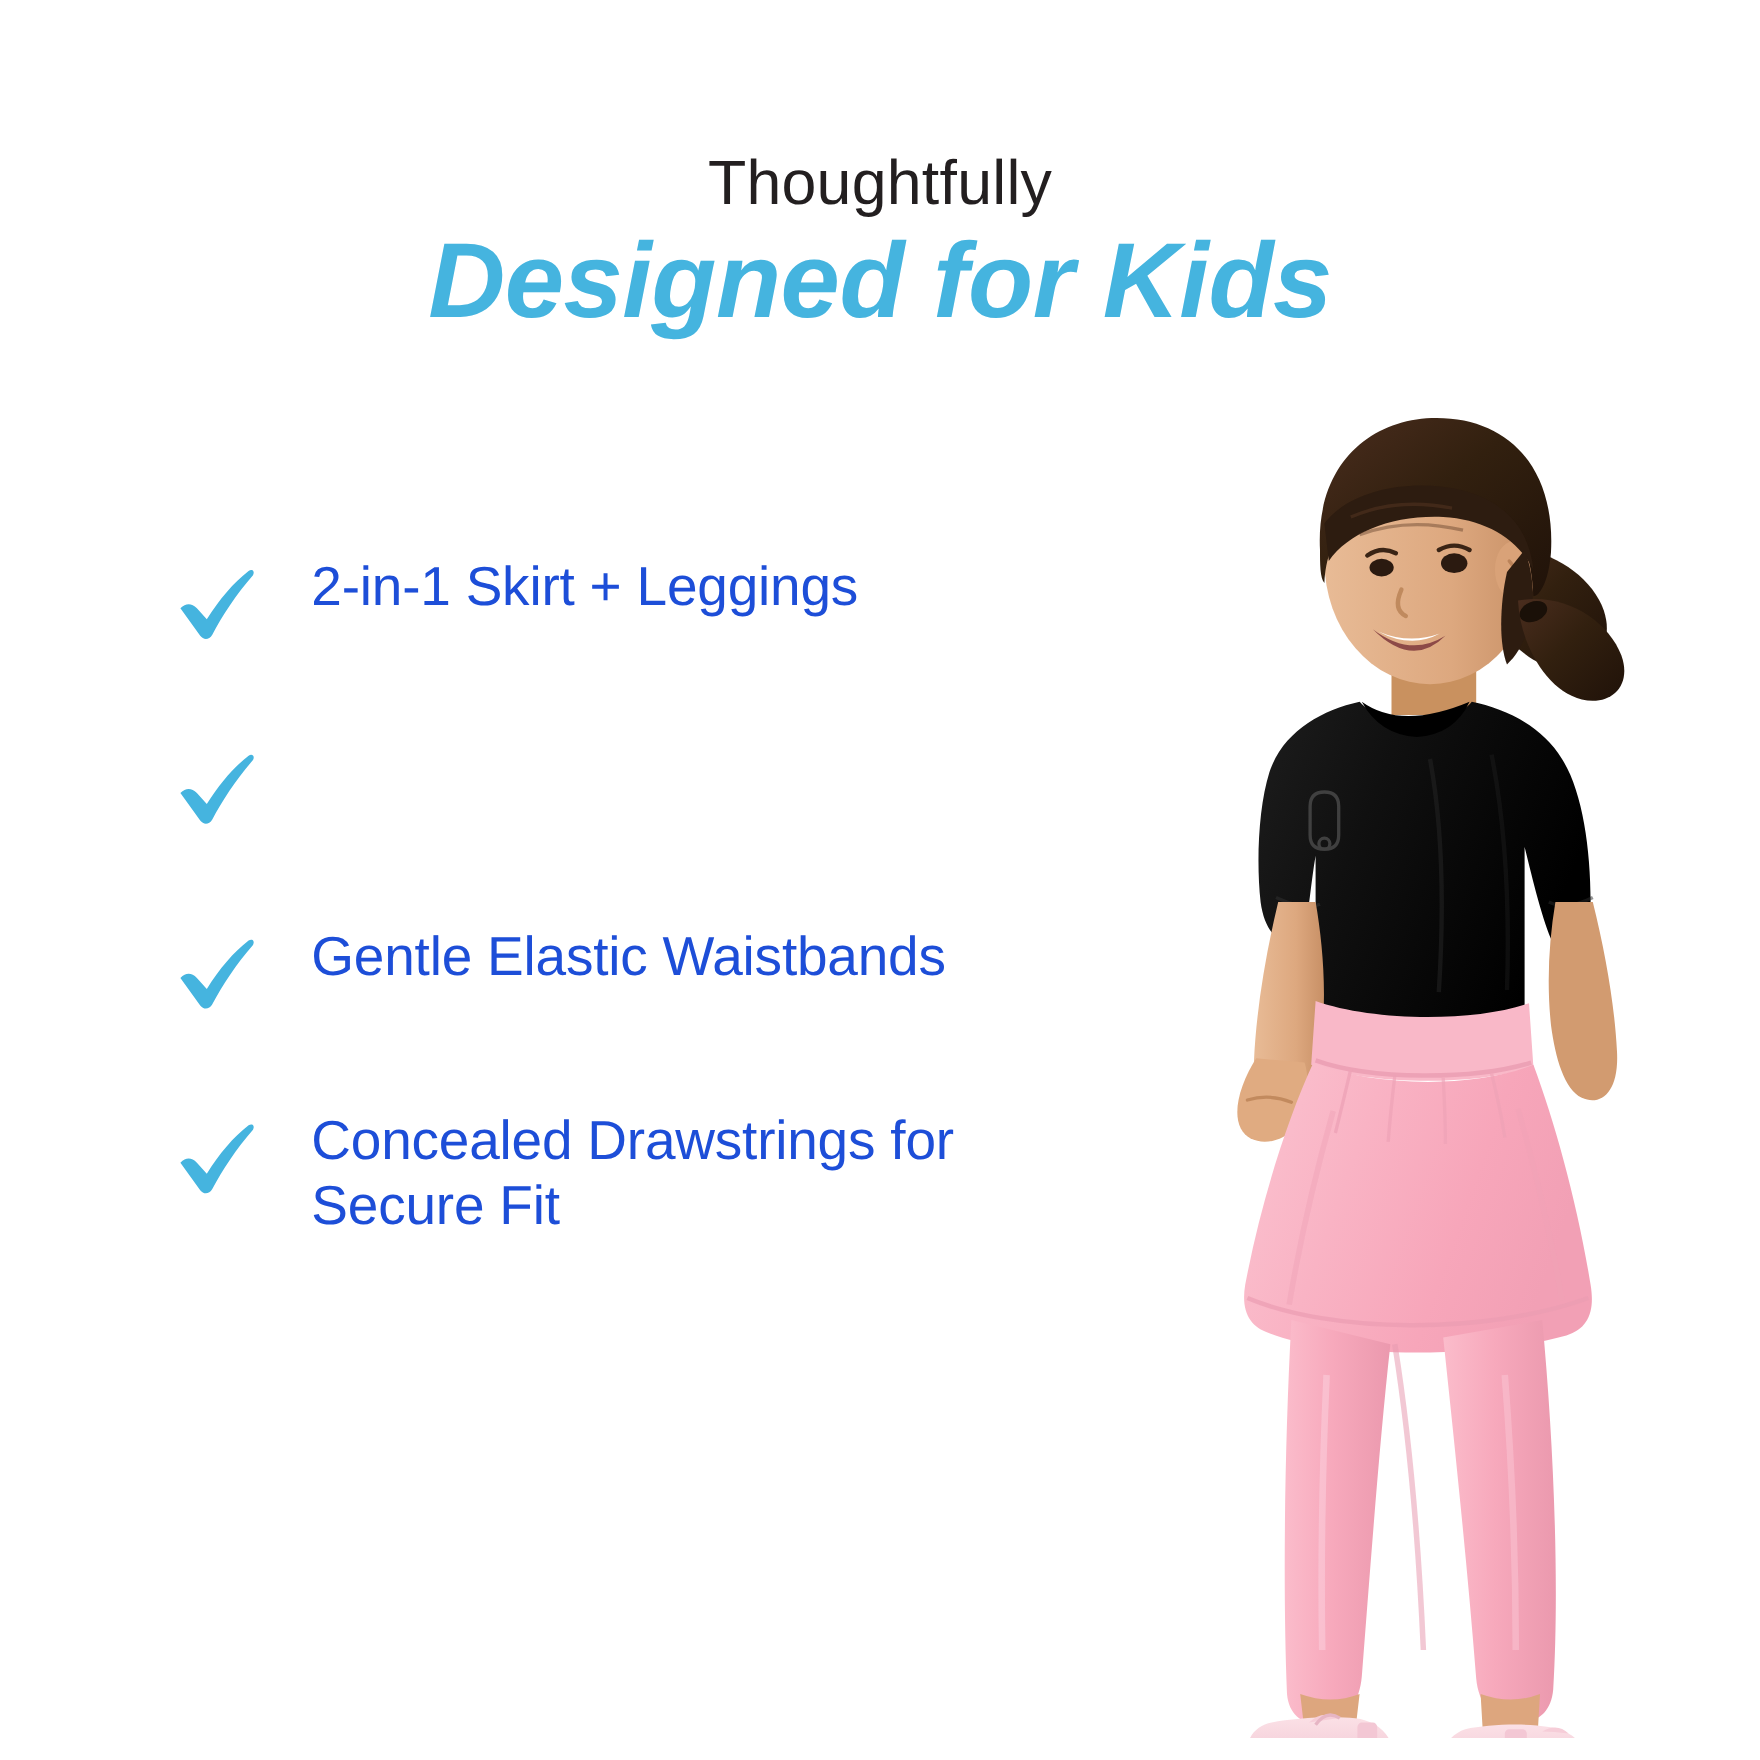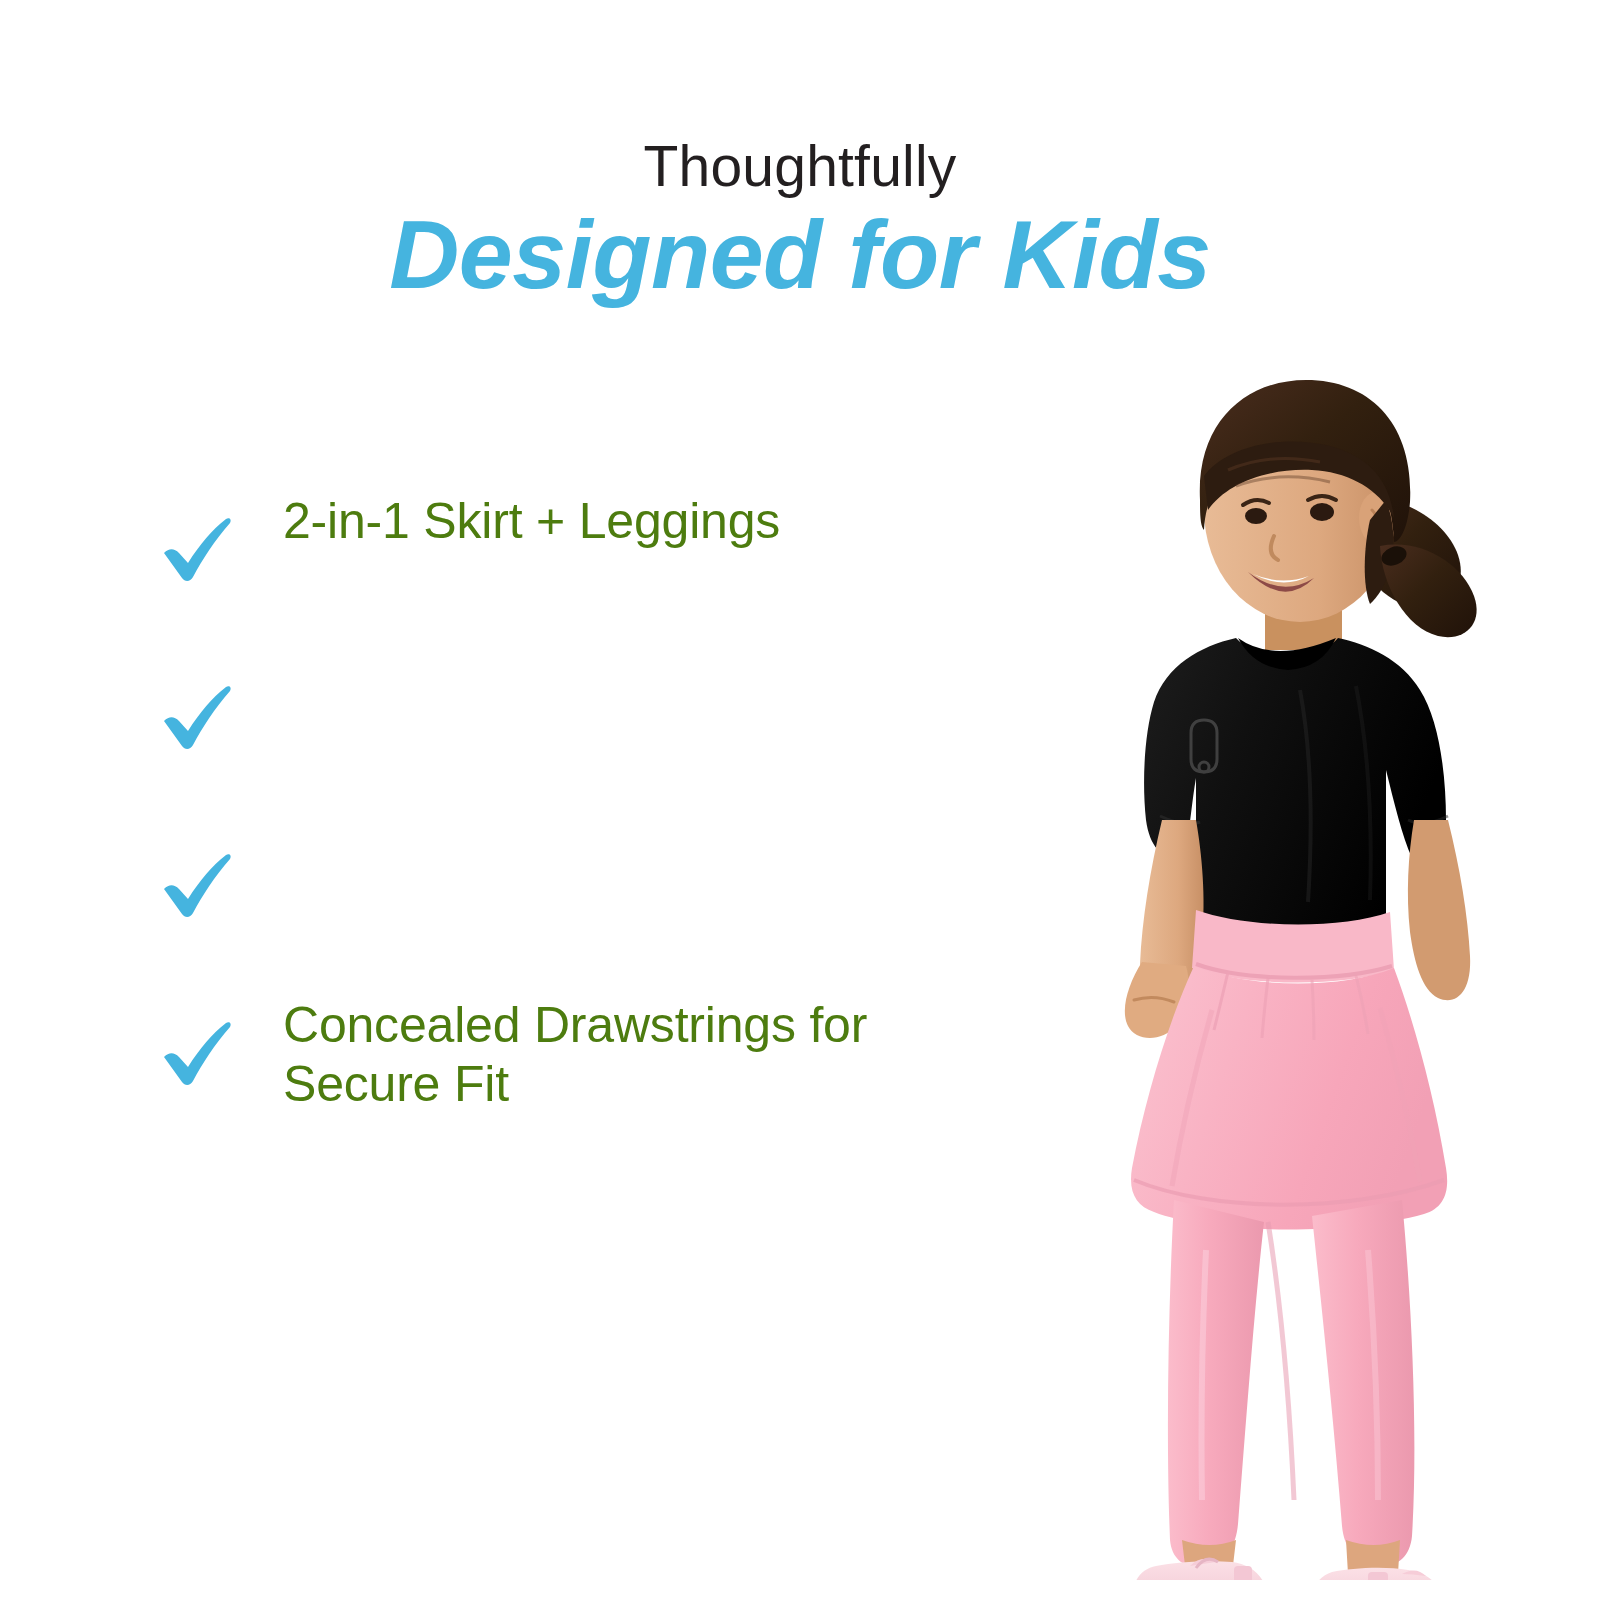--- a/index.html
+++ b/index.html
@@ -22,22 +22,22 @@
     letter-spacing:-0.5px;line-height:1.08;margin-top:8px;font-style:italic;
   }
 
   
   .features{position:absolute;left:160px;top:492px;width:900px;}
   .feature{position:relative;min-height:120px;margin-bottom:48px;}
   .feature:last-child{margin-bottom:18px;}
   .tick{position:absolute;left:0;top:14px;width:78px;height:78px;}
   .tick svg{display:block;width:78px;height:78px;}
   .ftext{
-    position:absolute;left:123px;top:0;width:760px;
-    font-size:50px;font-weight:400;color:#4d7c0f;
+    position:absolute;left:123px;top:12px;width:760px;
+    font-size:50px;font-weight:400;color:#1d4ed8;
     line-height:1.17;letter-spacing:-0.2px;
     white-space:pre-line;
   }
 
   
   .model{position:absolute;left:1050px;top:350px;width:520px;height:1230px;}
   .model svg{display:block;width:520px;height:1230px;}
 </style>
 </head>
 <body>
@@ -73,20 +73,21 @@
     </div>
 
     <div class="feature">
       <span class="tick">
         <svg viewBox="0 0 78 78" xmlns="http://www.w3.org/2000/svg">
           <path d="M4 47 C9 42 14 42 19 47 L28 57 C40 38 52 24 66 13
                    C69 11 72 13 70 17 C55 34 42 54 33 71
                    C30 76 25 76 22 72 Z" fill="#45b4df"></path>
         </svg>
       </span>
+      <span class="ftext">Gentle Elastic Waistbands</span>
     </div>
 
     <div class="feature">
       <span class="tick">
         <svg viewBox="0 0 78 78" xmlns="http://www.w3.org/2000/svg">
           <path d="M4 47 C9 42 14 42 19 47 L28 57 C40 38 52 24 66 13
                    C69 11 72 13 70 17 C55 34 42 54 33 71
                    C30 76 25 76 22 72 Z" fill="#45b4df"></path>
         </svg>
       </span>

